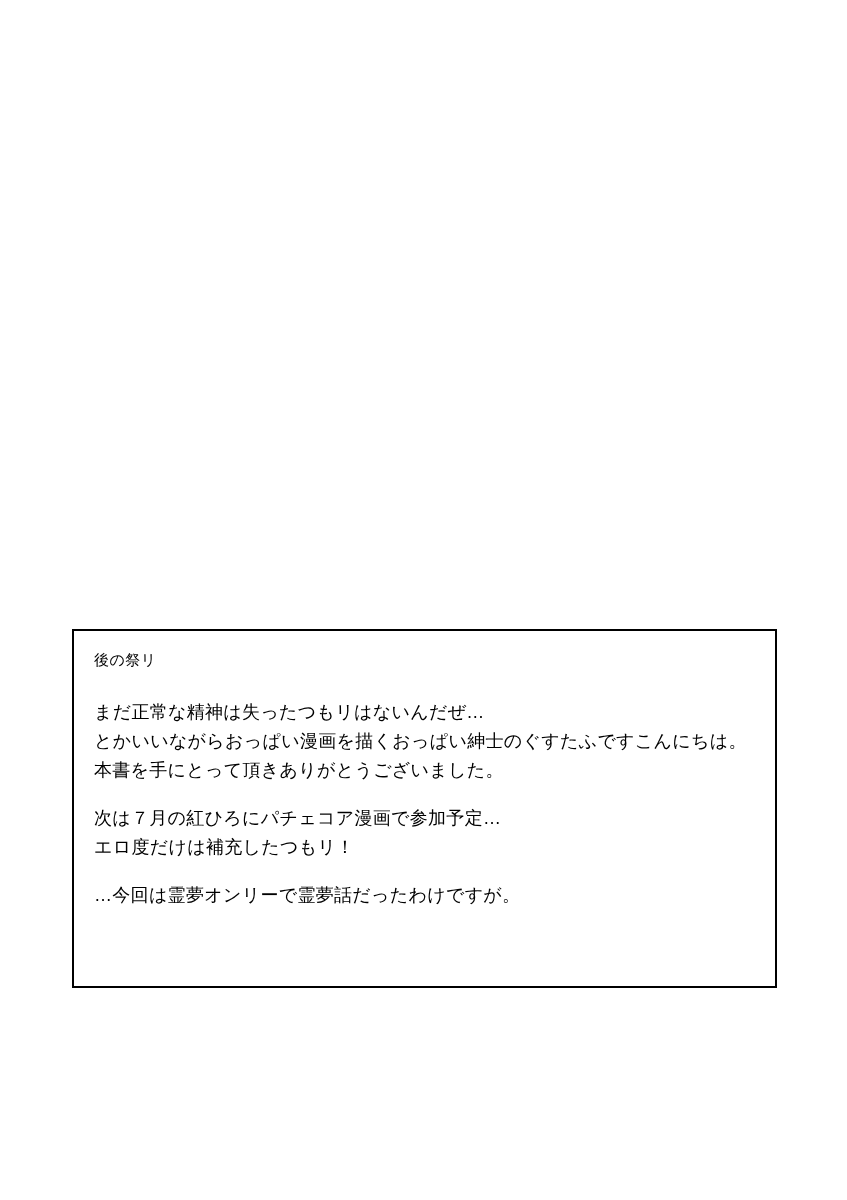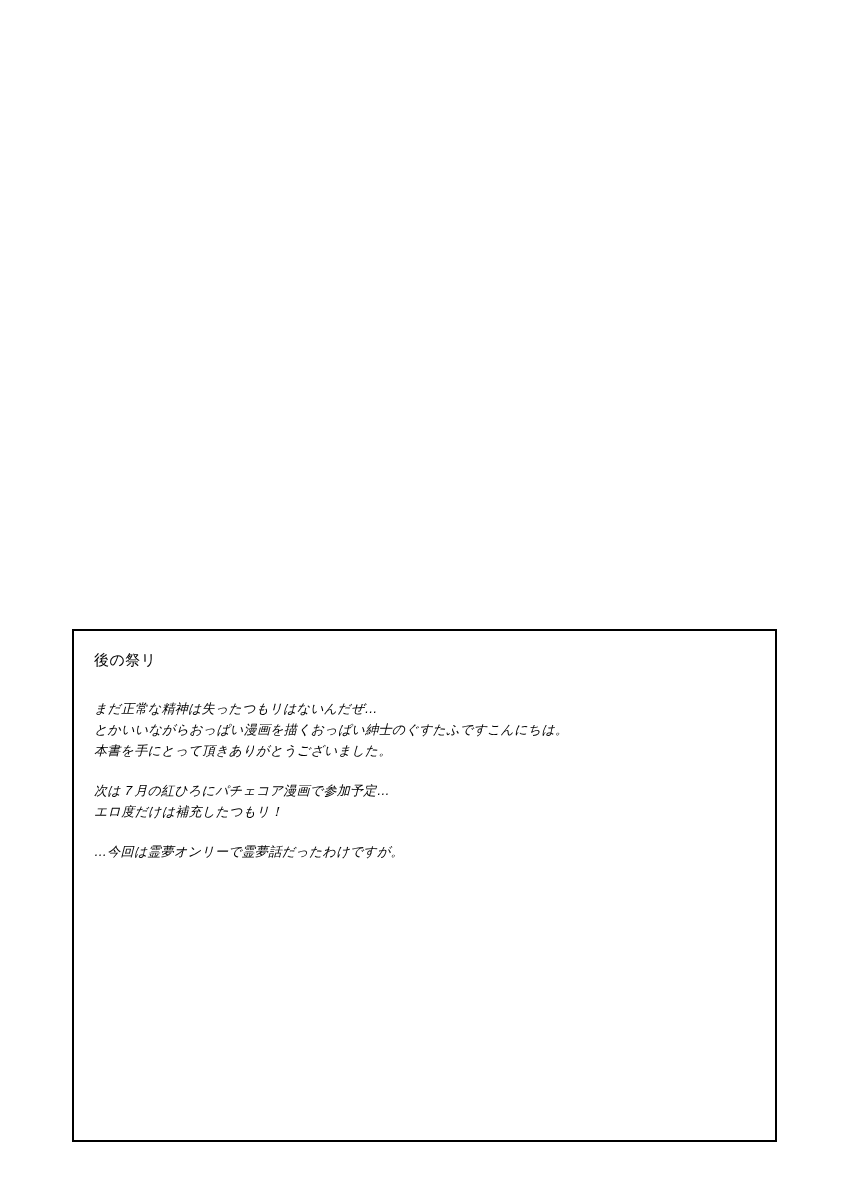--- a/index.html
+++ b/index.html
@@ -21,45 +21,44 @@
     inset: 0;
     background: #ffffff;
   }
 
   
   #afterword-box {
     position: absolute;
     left: 72px;
     top: 629px;
     width: 705px;
-    height: 513px;
+    height: 359px;
     border: 2px solid #000000;
     box-sizing: border-box;
     background: #ffffff;
   }
 
   #afterword-inner {
     padding: 18px 24px 10px 20px;
   }
 
   .afterword-title {
     font-size: 15px;
     line-height: 1.5;
     letter-spacing: 0.5px;
     margin: 0 0 26px 0;
     font-weight: 400;
   }
 
   .para {
-    font-size: 13px;
+    font-size: 18px;
     line-height: 1.62;
     letter-spacing: 0.3px;
     margin: 0 0 19px 0;
     white-space: pre-line;
-    font-style: italic;
   }
 
   .para:last-child {
     margin-bottom: 0;
   }
 
   #page-number {
     position: absolute;
     left: 0;
     right: 0;

